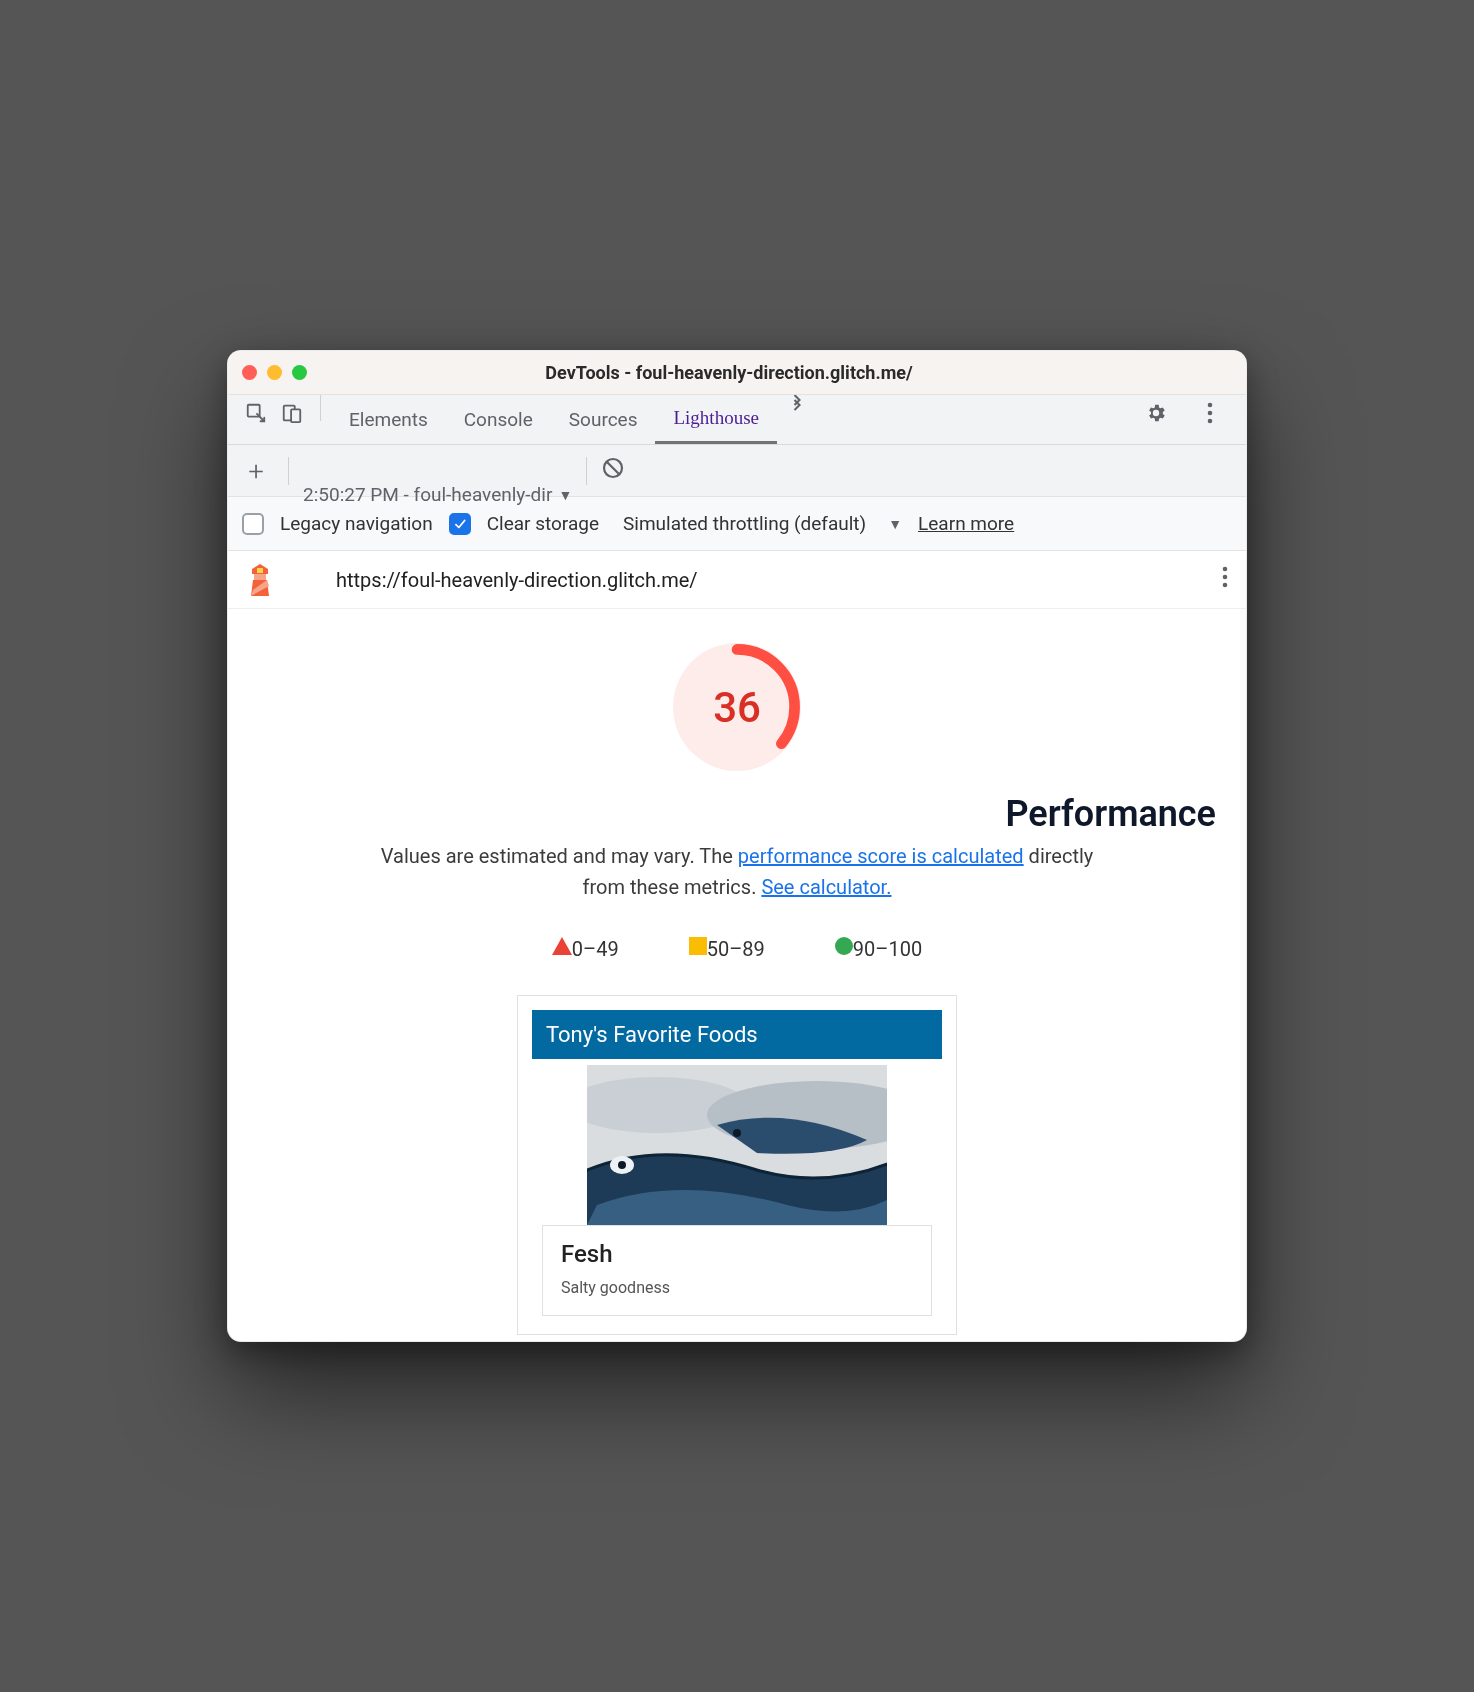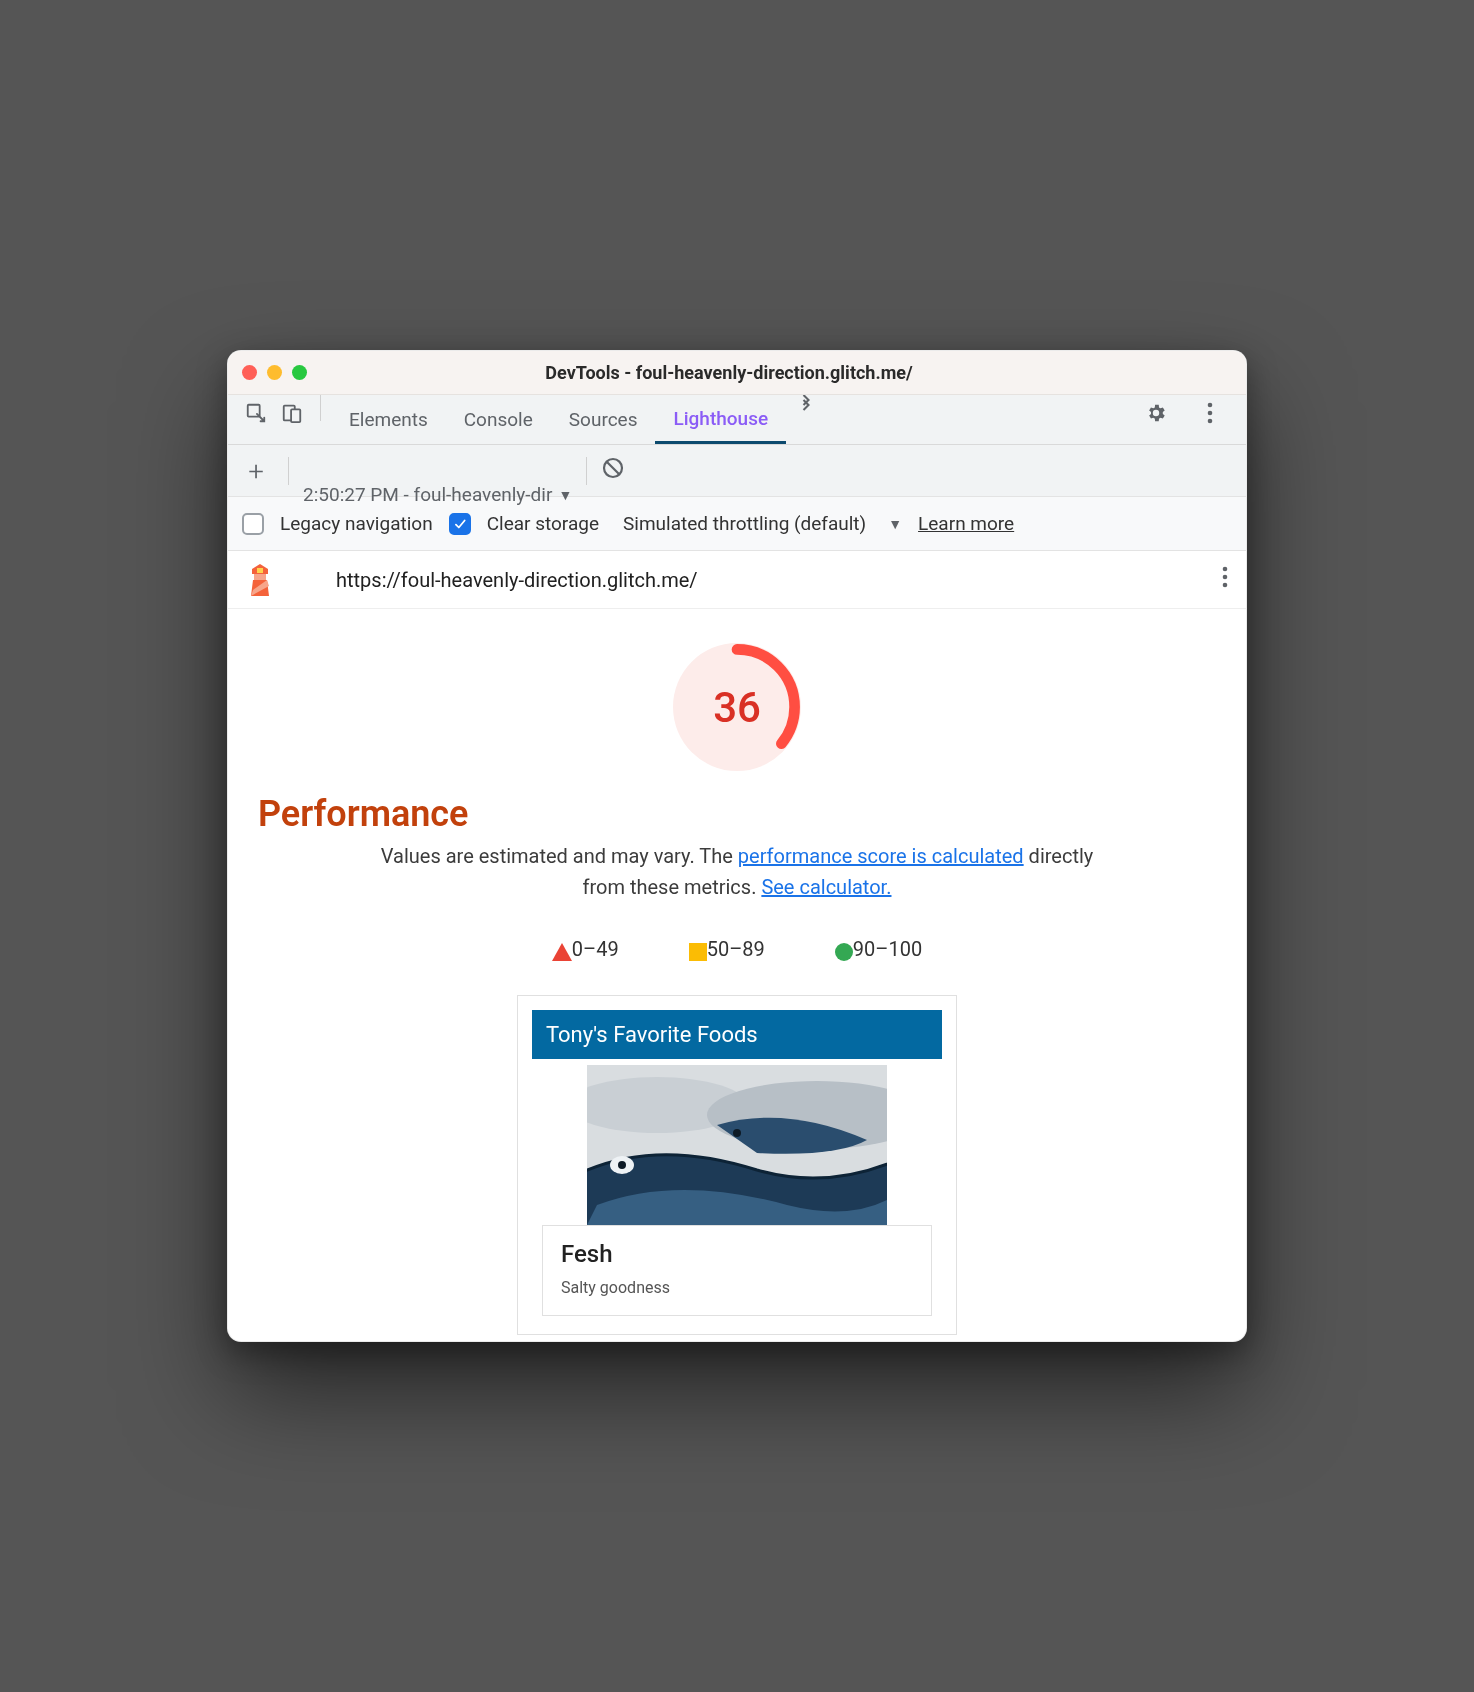--- a/index.html
+++ b/index.html
@@ -41,21 +41,21 @@
     border-bottom: 1px solid #d9d9d9;
     background:#f1f3f4;
     padding: 0 10px;
     height: 50px;
     font-size: 19px;
     color:#5f6368;
   }
   .dt-iconbtn { width: 36px; height:36px; display:flex;align-items:center;justify-content:center; color:#5f6368; cursor:pointer; }
   .dt-sep { width:1px; height:26px; background:#d0d0d0; margin:0 10px; }
   .dt-tab { padding: 0 18px; height:100%; display:flex;align-items:center; cursor:pointer; }
-  .dt-tab.active { color:#8b5cf6; border-bottom: 3px solid #0c4a6e; font-weight: 500; }
+  .dt-tab.active { color:#4c1d95; border-bottom: 3px solid #737373; font-weight: 500; font-family: Liberation Serif, serif; }
   .dt-more { padding:0 10px; color:#5f6368; cursor:pointer; }
   .dt-right { margin-left:auto; display:flex; align-items:center; gap:18px; padding-right:8px; }
   .lh-bar1 {
     display:flex; align-items:center;
     height: 52px;
     border-bottom: 1px solid #e3e3e3;
     background:#f1f3f4;
     padding: 0 10px;
     gap: 14px;
     color:#5f6368; font-size: 19px;
@@ -91,25 +91,25 @@
   .report { padding: 28px 30px 6px; }
   .gauge-wrap { display:flex; justify-content:center; margin-top: 6px; }
   .gauge {
     width: 128px; height:128px; border-radius:50%;
     background:#fdecea;
     position:relative;
     display:flex;align-items:center;justify-content:center;
   }
   .gauge .arc { position:absolute; inset:0; }
   .gauge .num { font-size: 42px; font-weight:500; color:#d93025; }
-  .cat-title { text-align:left; font-size: 36px; font-weight:600; margin-top: 22px; color:#c2410c; }
+  .cat-title { text-align:right; font-size: 36px; font-weight:600; margin-top: 22px; color:#0f172a; }
   .cat-desc { text-align:center; font-size: 20px; color:#3c3c3c; margin: 6px auto 0; max-width: 720px; line-height:1.55; }
   .cat-desc a { color:#1a73e8; text-decoration: underline; }
   .legend { display:flex; justify-content:center; gap:70px; margin-top: 34px; font-size:20px; color:#333; }
-  .legend .row { display:flex; align-items:flex-end; }
+  .legend .row { display:flex; align-items:flex-start; }
   .tri { width:0;height:0;border-left:10px solid transparent;border-right:10px solid transparent;border-bottom:18px solid #ea4335;}
   .sq { width:18px;height:18px;background:#fbbc04;}
   .circ { width:18px;height:18px;border-radius:50%;background:#34a853;}
   .filmstrip {
     margin: 34px auto 0;
     width: 440px;
     border:1px solid #e0e0e0;
     background:#fff;
     padding: 14px 14px 8px;
   }

